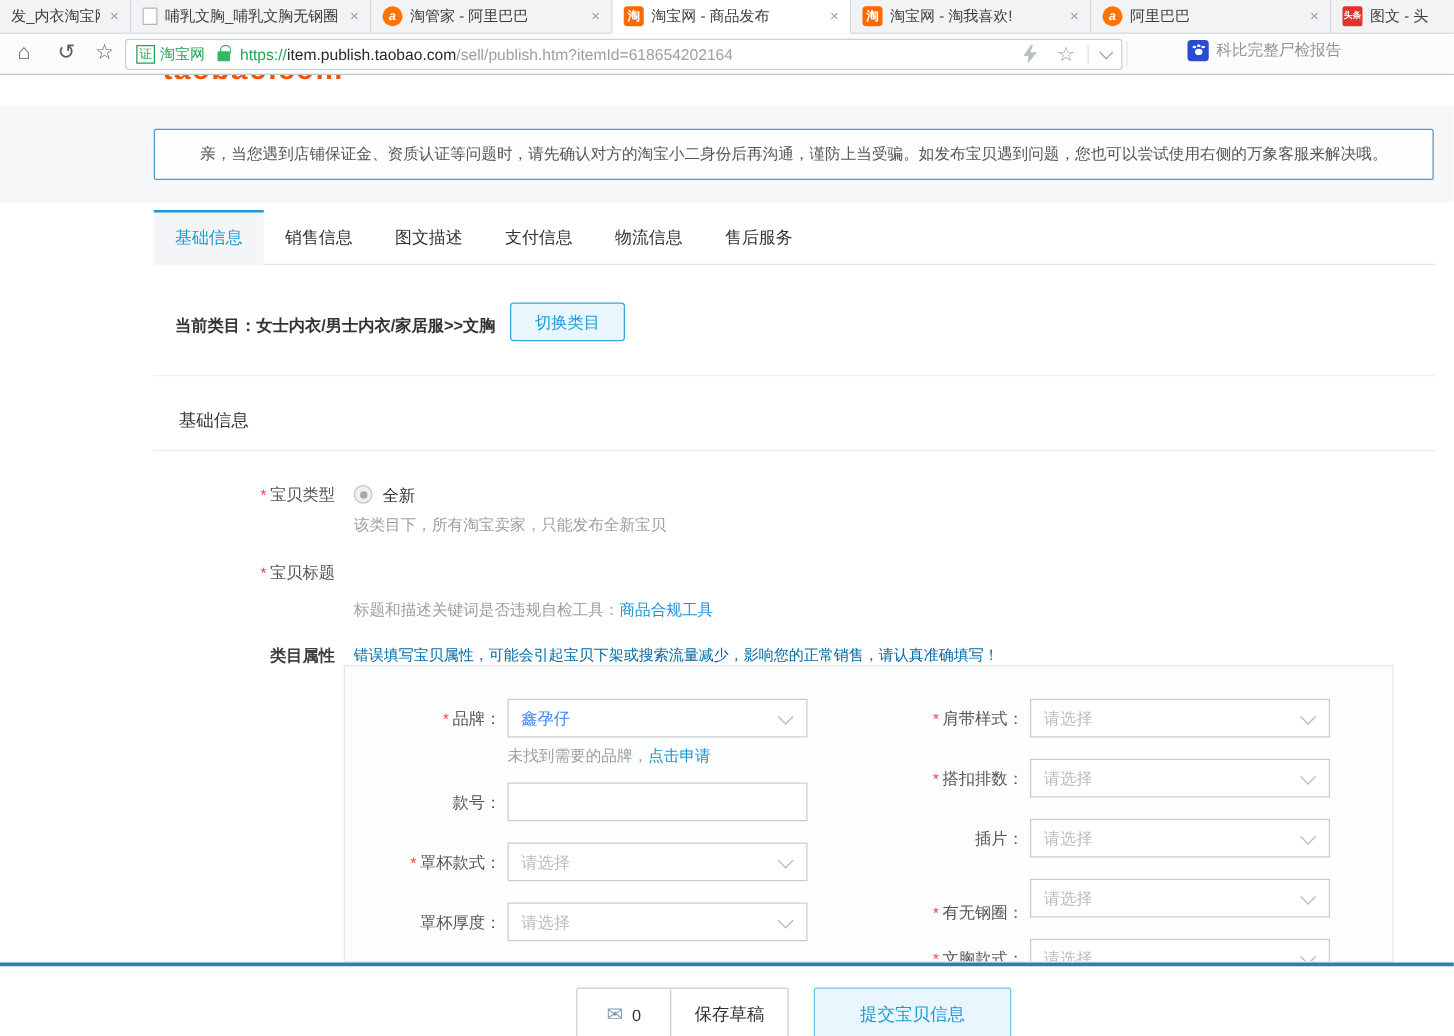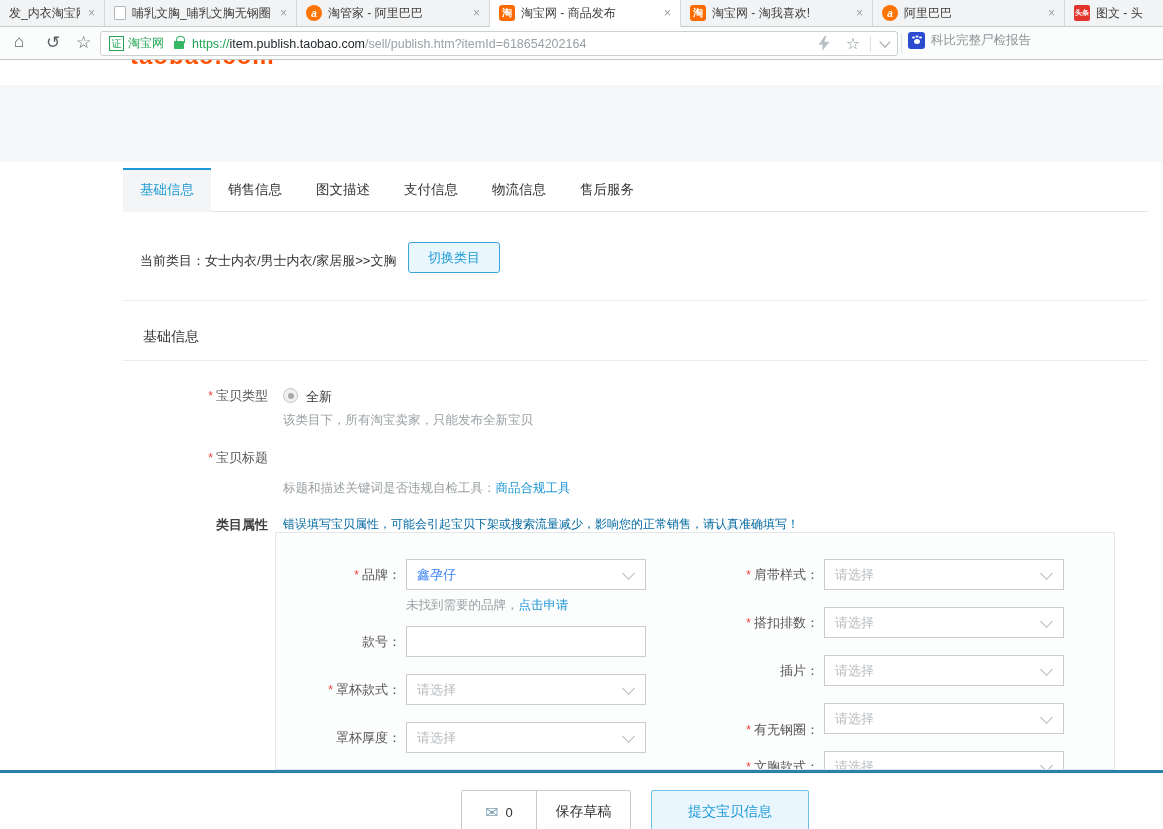--- a/index.html
+++ b/index.html
@@ -37,40 +37,40 @@
   .url { font-size:12.5px; white-space:nowrap; overflow:hidden; }
   .url .scheme { color:#21a453; }
   .url .host { color:#24292c; }
   .url .path { color:#9aa0a4; }
   .bolt { width:11px; height:15px; background:#b9c0c4; margin-left:auto;
     clip-path:polygon(55% 0,0 58%,38% 58%,30% 100%,100% 38%,52% 38%,70% 0); }
   .ustar { font-size:16px; color:#8f979b; margin-left:16px; }
   .vdiv { width:1px; height:16px; background:#dde0e2; margin:0 10px; }
   .chev { width:8px; height:8px; border-right:1.5px solid #9aa0a4; border-bottom:1.5px solid #9aa0a4;
     transform:rotate(45deg); margin-top:-4px; }
-  #ext { position:absolute; left:908px; top:5px; display:flex; align-items:center;text-align:right; }
+  #ext { position:absolute; left:950px; top:5px; display:flex; align-items:center;text-align:right; }
   .paw { width:17px; height:17px; background:#2b4bd0; border-radius:3px; position:relative; margin-right:6px; }
   .paw::before { content:""; position:absolute; left:5.5px; top:7px; width:6px; height:5px; background:#fff; border-radius:50%;
     box-shadow:-3.5px -4px 0 -1.5px #fff, 0 -5px 0 -1.5px #fff, 3.5px -4px 0 -1.5px #fff; }
   .extlabel { font-size:12.5px; color:#8f9498; }
   #toolbardiv { position:absolute; left:901px; top:6px; width:1px; height:20px; background:#e0e3e4; }
 
   
   #page { position:absolute; top:60px; left:0; width:1163px; height:710px; background:#fff; overflow:hidden; }
   #logo-sliver { position:absolute; left:130px; top:-18px; font-size:24px; font-weight:bold;
     color:#ff5000; letter-spacing:1px; }
   #band { position:absolute; left:0; top:25px; width:1163px; height:77px; background:#f5f7f8; }
   #notice { position:absolute; left:123px; top:43px; width:1024px; height:41px; background:#fefefe;
     border:1px solid #4a9ad2; border-radius:2px; display:flex; align-items:center; justify-content:center;
     font-size:12.5px; color:#555; }
   #navtabs { position:absolute; left:123px; top:108px; width:1025px; height:44px; border-bottom:1px solid #e2e5e7; display:flex; }
   .ntab { width:88px; height:44px; line-height:44px; text-align:center; font-size:13.5px; color:#333; }
   .ntab.active { background:#f3f5f6; border-top:2px solid #1d9ad6; line-height:40px; color:#1d9ad6; }
   #catrow { position:absolute; left:0; top:152px; width:1163px; height:88px; }
-  #cattext { position:absolute; left:140px; top:40px; font-size:13px; color:#333; }
+  #cattext { position:absolute; left:140px; top:40px; font-size:13px; color:#333;font-weight:bold; }
   #switchbtn { position:absolute; left:408px; top:30px; width:92px; height:31px; border:1px solid #3aa5dd;
     background:#e9f6fd; border-radius:3px; color:#1d9ad6; font-size:13px; text-align:center; line-height:29px; }
   #secline1 { position:absolute; left:123px; top:240px; width:1025px; border-top:1px solid #eef0f1; }
   #sectitle { position:absolute; left:143px; top:268px; font-size:14px; color:#333; }
   #secline2 { position:absolute; left:123px; top:300px; width:1025px; border-top:1px solid #e8eaec; }
 
   .flabel { position:absolute; left:123px; width:145px; text-align:right; font-size:13px; color:#555; }
   .req::before { content:"*"; color:#f0403c; margin-right:3px; font-size:12px; }
   .help { position:absolute; font-size:12.5px; color:#9aa0a3; }
   a.blue { color:#1c95d4; text-decoration:none; }
@@ -165,20 +165,21 @@
   <div id="toolbardiv"></div>
   <div id="ext">
     <span class="paw"></span>
     <span class="extlabel">科比完整尸检报告</span>
   </div>
 </div>
 
 <div id="page">
   <div id="logo-sliver">taobao.com</div>
   <div id="band"></div>
+  <div id="notice">亲，当您遇到店铺保证金、资质认证等问题时，请先确认对方的淘宝小二身份后再沟通，谨防上当受骗。如发布宝贝遇到问题，您也可以尝试使用右侧的万象客服来解决哦。</div>
 
   <div id="navtabs">
     <div class="ntab active">基础信息</div>
     <div class="ntab">销售信息</div>
     <div class="ntab">图文描述</div>
     <div class="ntab">支付信息</div>
     <div class="ntab">物流信息</div>
     <div class="ntab">售后服务</div>
   </div>
 

